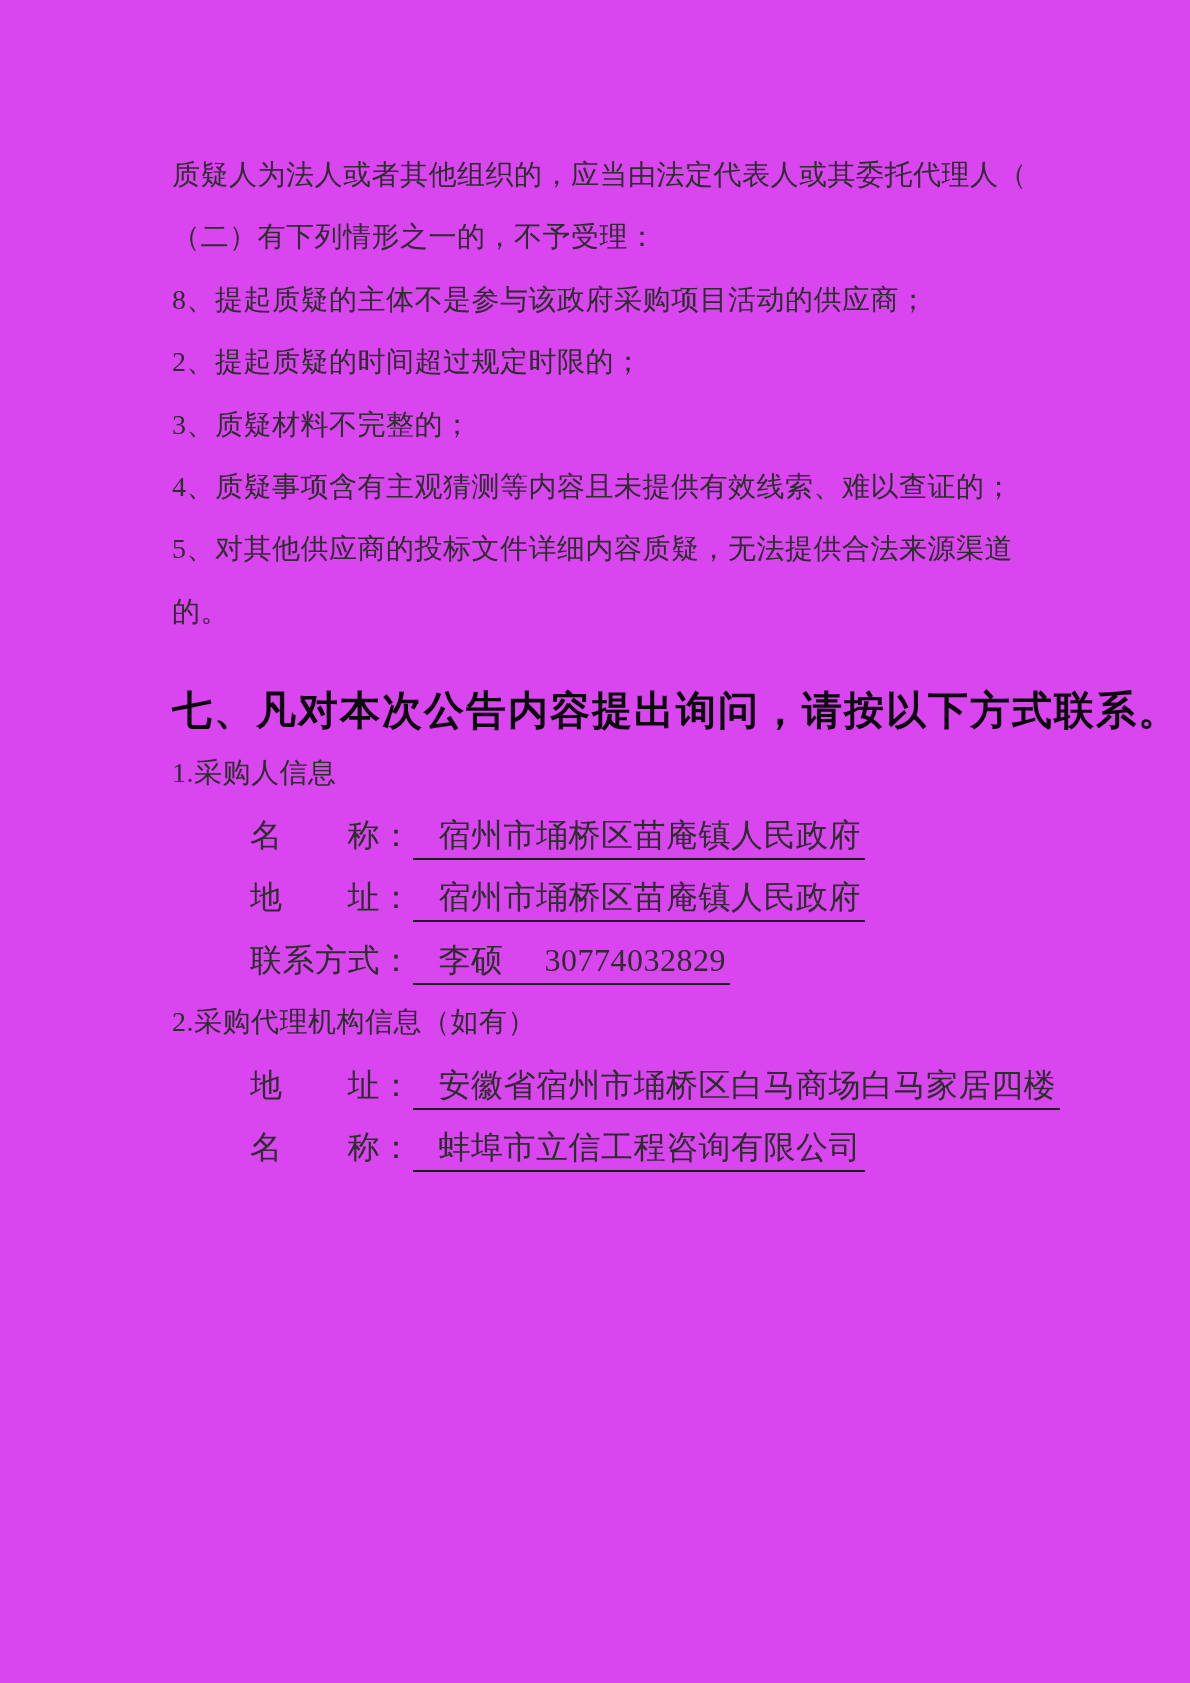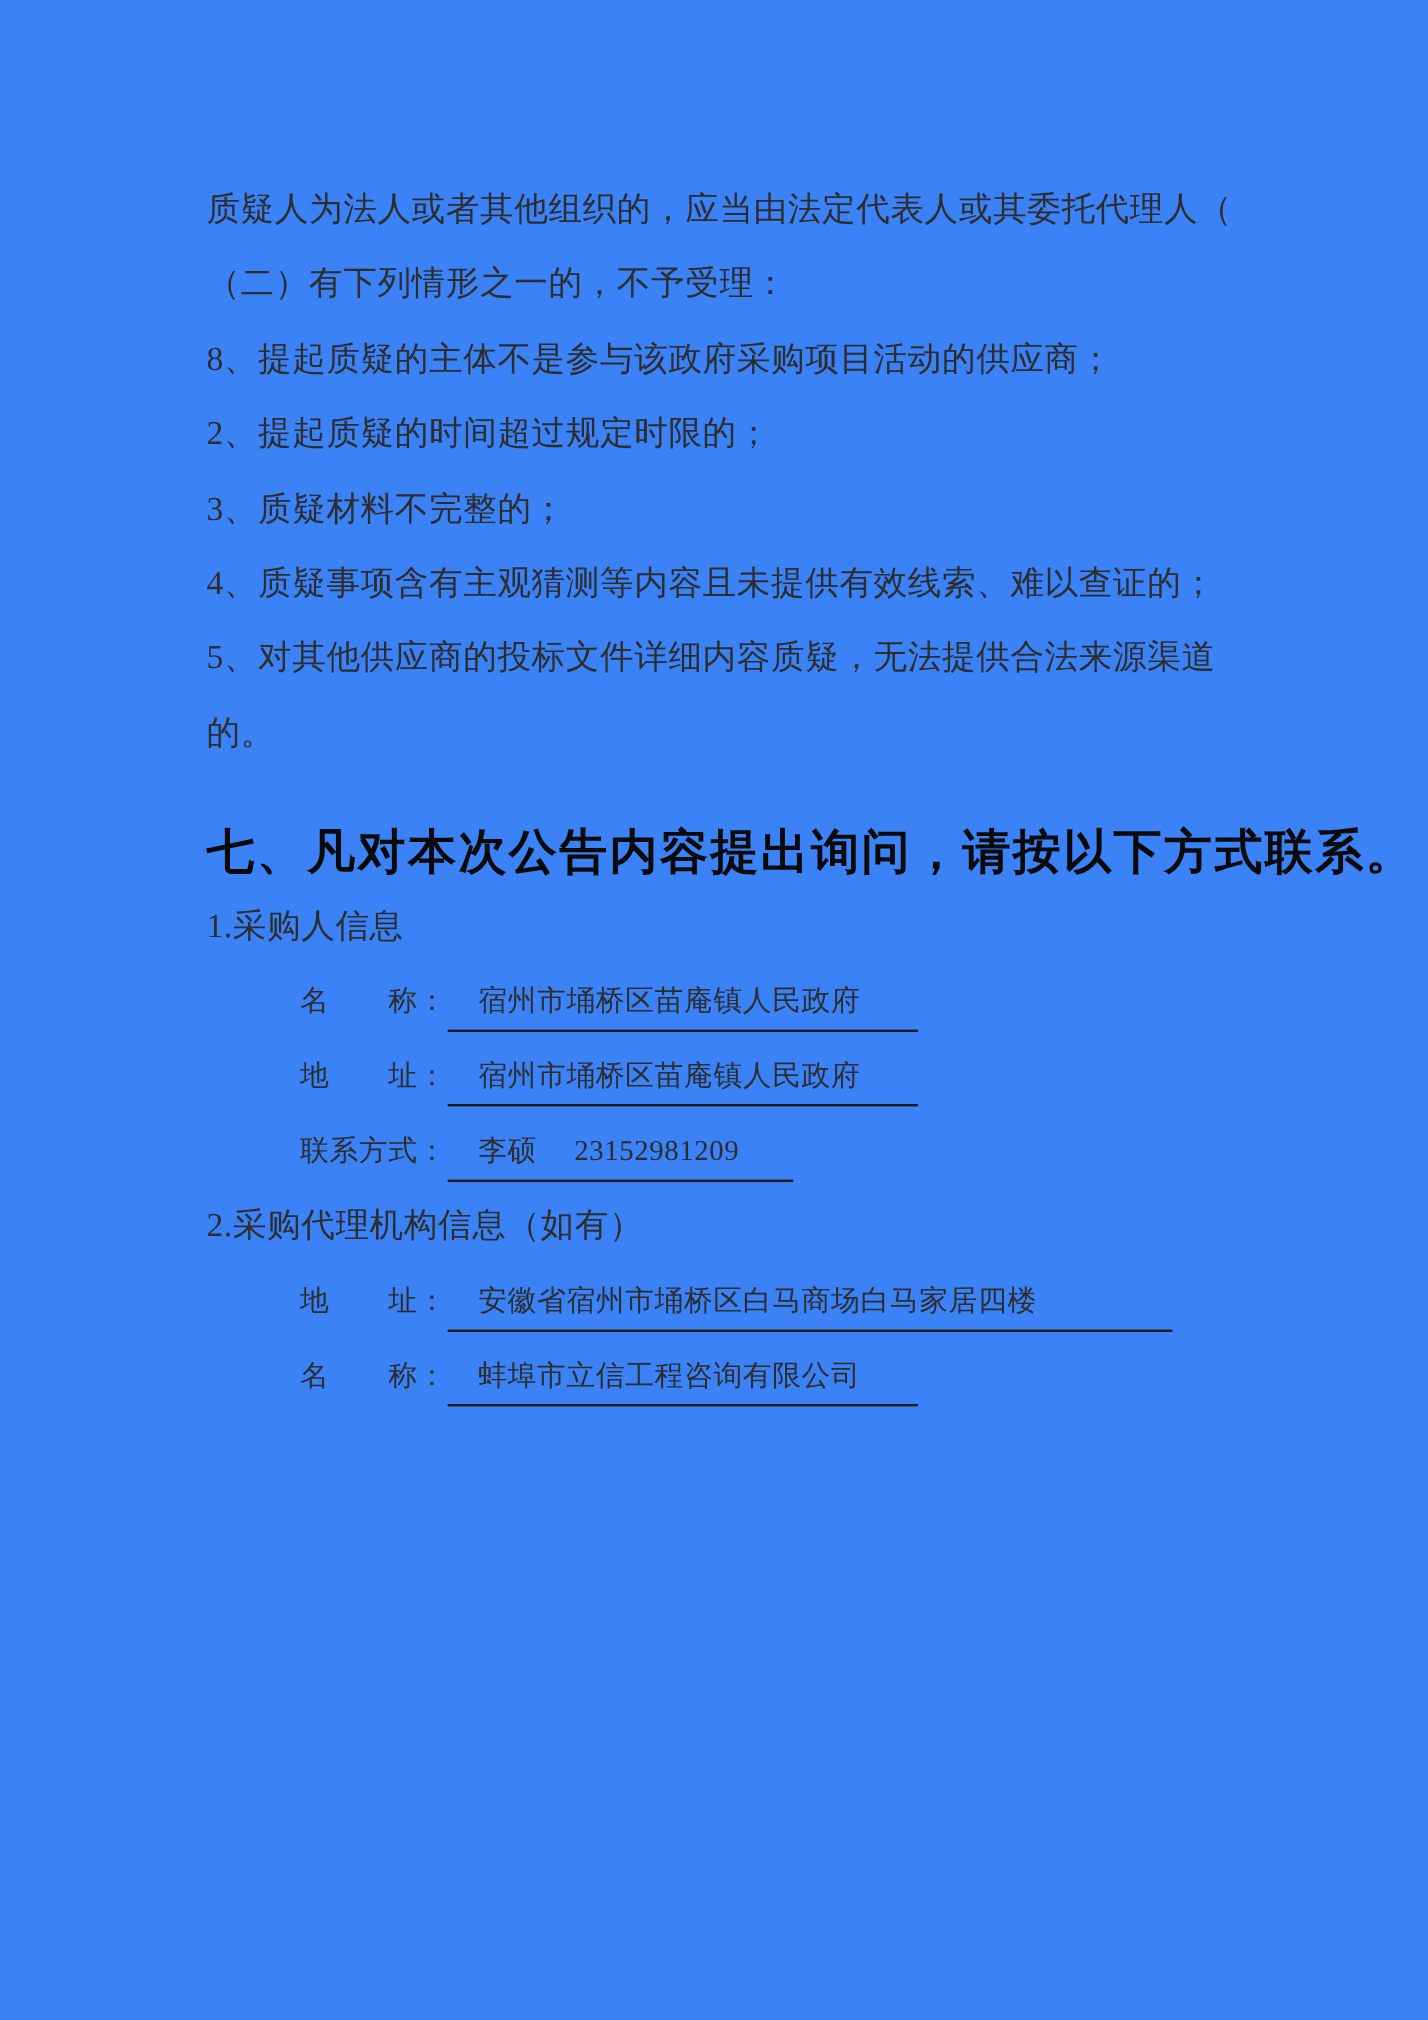--- a/index.html
+++ b/index.html
@@ -4,21 +4,21 @@
 <style>
   html, body {
     margin: 0;
     padding: 0;
     background: #ffffff;
   }
   .page {
     position: relative;
     width: 1190px;
     height: 1683px;
-    background: #3b82f6;
+    background: #d946ef;
     overflow: hidden;
     font-family: "Liberation Serif", "DejaVu Serif", serif;
     color: #2d2d2d;
   }
   .content {
     position: absolute;
     left: 172px;
     top: 144px;
     width: 848px;
   }
@@ -35,21 +35,21 @@
     font-family: "Liberation Sans", "DejaVu Sans", sans-serif;
     font-size: 40px;
     font-weight: 700;
     color: #0a0a0a;
     line-height: 62.4px;
     letter-spacing: 2px;
     white-space: nowrap;
   }
   .info-row {
     margin: 0 0 0 78px;
-    font-size: 24px;
+    font-size: 32px;
     line-height: 62.4px;
     letter-spacing: 0.5px;
     white-space: nowrap;
   }
   .info-label {
     display: inline-block;
   }
   .info-value {
     display: inline-block;
     line-height: 46px;
@@ -86,21 +86,21 @@
 
     <div class="info-row">
       <span class="info-label">名　　称：</span><span class="info-value val-p-name">宿州市埇桥区苗庵镇人民政府</span>
     </div>
 
     <div class="info-row">
       <span class="info-label">地　　址：</span><span class="info-value val-p-addr">宿州市埇桥区苗庵镇人民政府</span>
     </div>
 
     <div class="info-row">
-      <span class="info-label">联系方式：</span><span class="info-value val-p-contact">李硕　 23152981209</span>
+      <span class="info-label">联系方式：</span><span class="info-value val-p-contact">李硕　 30774032829</span>
     </div>
 
     <p class="line">2.采购代理机构信息（如有）</p>
 
     <div class="info-row">
       <span class="info-label">地　　址：</span><span class="info-value val-a-addr">安徽省宿州市埇桥区白马商场白马家居四楼</span>
     </div>
 
     <div class="info-row">
       <span class="info-label">名　　称：</span><span class="info-value val-a-name">蚌埠市立信工程咨询有限公司</span>

